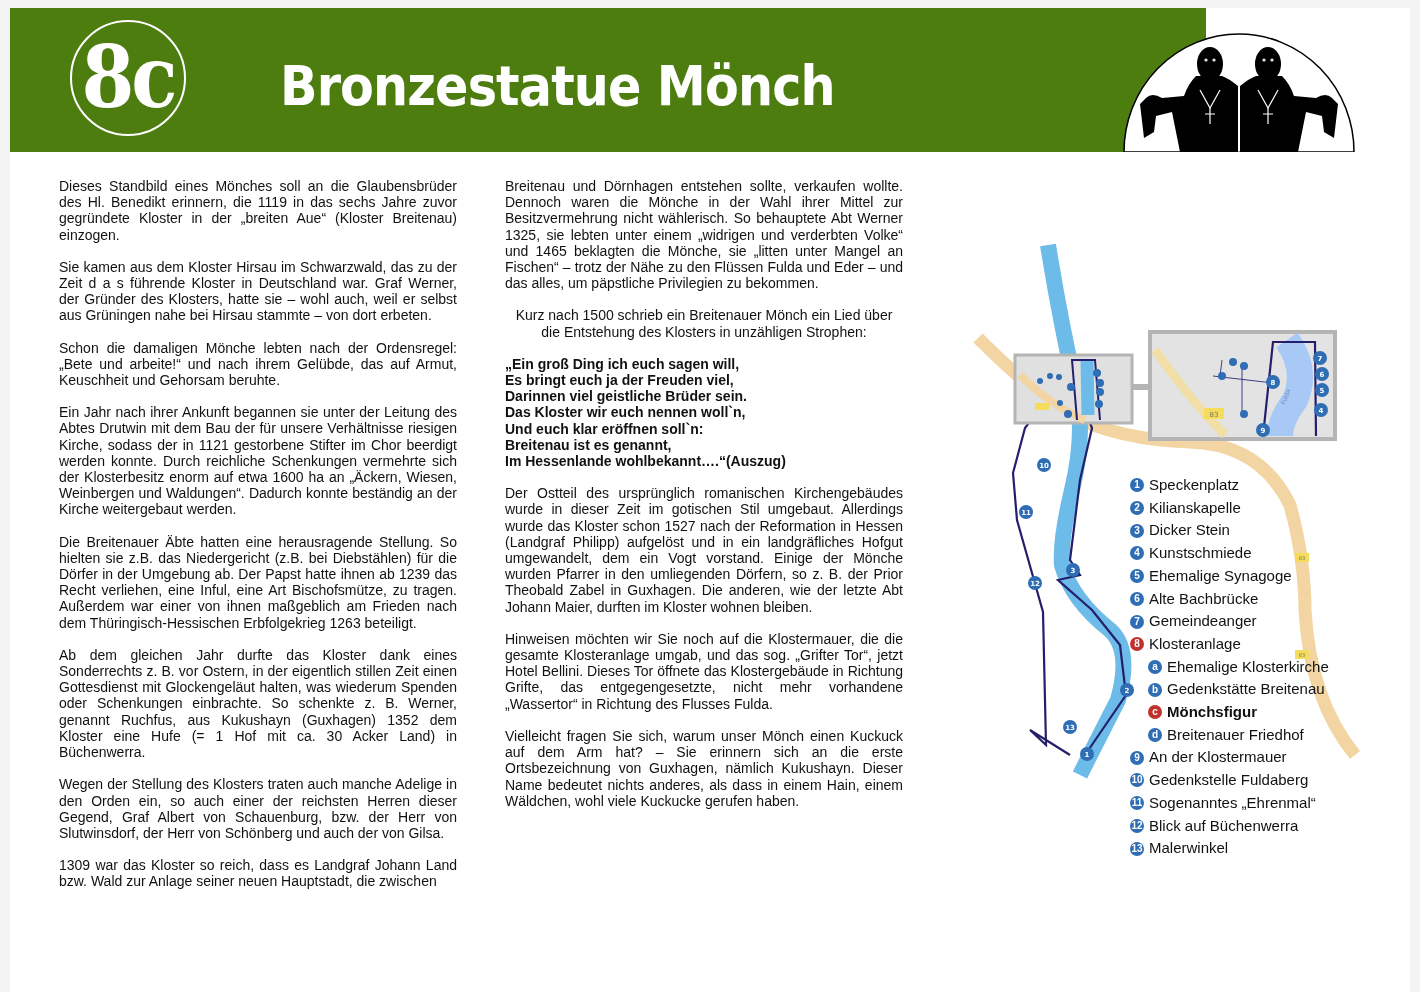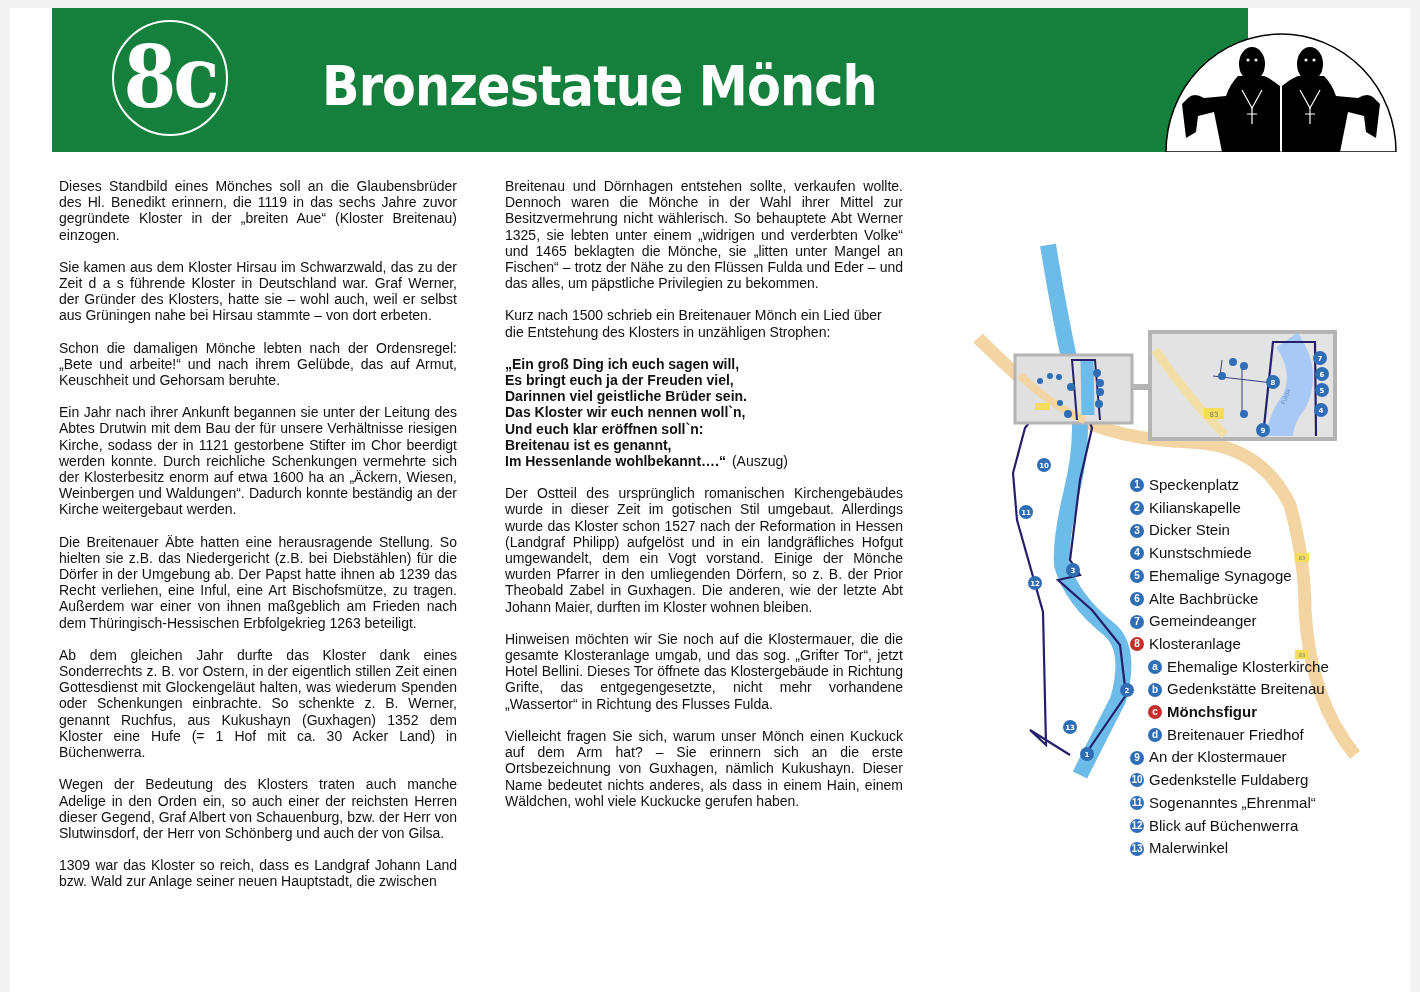--- a/index.html
+++ b/index.html
@@ -4,21 +4,21 @@
 <style>
   html, body { margin: 0; padding: 0; }
   body {
     width: 1420px; height: 992px; background: #f3f3f3; position: relative; overflow: hidden;
     font-family: "DejaVu Sans", sans-serif;
   }
   .sheet {
     position: absolute; left: 10px; top: 8px; width: 1400px; height: 984px; background: #ffffff;
   }
   .banner {
-    position: absolute; left: 0; top: 0; width: 1196px; height: 144px; background: #15803d; margin-left: 42px;
+    position: absolute; left: 0; top: 0; width: 1196px; height: 144px; background: #4d7c0f;
   }
   .station-badge {
     position: absolute; left: 60px; top: 12px; width: 116px; height: 116px;
     border: 2.5px solid #ffffff; border-radius: 50%;
     color: #fff; font-family: "DejaVu Serif", serif; font-size: 76px; font-weight: bold;
     display: flex; align-items: center; justify-content: center; letter-spacing: -3px;
     box-sizing: border-box; line-height: 1;
   }
   .station-badge span { transform: scaleY(1.12); display: inline-block; }
   .title {
@@ -26,26 +26,26 @@
     font-family: "DejaVu Sans", sans-serif; font-weight: bold; font-size: 56px;
     letter-spacing: -1px; line-height: 1; transform: scaleX(0.88); transform-origin: left center;
   }
   .monk-emblem { position: absolute; left: 1112px; top: 20px; width: 234px; height: 124px; }
 
   .col {
     position: absolute; top: 178px; font-family: "Liberation Sans", sans-serif;
     font-size: 14px; line-height: 16.2px; color: #111;
   }
   .col p { margin: 0 0 16px 0; text-align: justify; }
-  .col p.ragged { text-align: left; }
+  .col p.ragged { text-align: center; }
   .col-left { left: 59px; width: 398px; }
   .col-mid { left: 505px; width: 398px; }
   .poem { font-weight: bold; margin: 0 0 16px 0; }
   .poem .line { display: block; }
-  .poem .note { font-weight: normal; margin-left: 6px; }
+  .poem .note { font-weight: bold; margin-left: 0; }
   b.strong { font-weight: bold; }
 
   .map { position: absolute; left: 960px; top: 230px; width: 420px; height: 560px; }
 
   .legend {
     position: absolute; left: 1130px; top: 474px; font-family: "Liberation Sans", sans-serif;
     font-size: 15px; color: #111; line-height: 22.7px;
   }
   .legend-item { display: flex; align-items: center; white-space: nowrap; }
   .legend-item.sub { padding-left: 18px; }
@@ -91,21 +91,21 @@
   </div>
 </div>
 
 <div class="col col-left">
   <p>Dieses Standbild eines Mönches soll an die Glaubensbrüder des Hl. Benedikt erinnern, die 1119 in das sechs Jahre zuvor gegründete Kloster in der „breiten Aue“ (Kloster Breitenau) einzogen.</p>
   <p>Sie kamen aus dem Kloster Hirsau im Schwarzwald, das zu der Zeit  d a s  führende Kloster in Deutschland war. Graf Werner, der Gründer des Klosters, hatte sie – wohl auch, weil er selbst aus Grüningen nahe bei Hirsau stammte – von dort erbeten.</p>
   <p>Schon die damaligen Mönche lebten nach der Ordensregel: „Bete und arbeite!“ und nach ihrem Gelübde, das auf Armut, Keuschheit und Gehorsam beruhte.</p>
   <p>Ein Jahr nach ihrer Ankunft begannen sie unter der Leitung des Abtes Drutwin mit dem Bau der für unsere Verhältnisse riesigen Kirche, sodass der in 1121 gestorbene Stifter im Chor beerdigt werden konnte. Durch reichliche Schenkungen vermehrte sich der Klosterbesitz enorm auf etwa 1600 ha an „Äckern, Wiesen, Weinbergen und Waldungen“. Dadurch konnte beständig an der Kirche weitergebaut werden.</p>
   <p>Die Breitenauer Äbte hatten eine herausragende Stellung. So hielten sie z.B. das Niedergericht (z.B. bei Diebstählen) für die Dörfer in der Umgebung ab. Der Papst hatte ihnen ab 1239 das Recht verliehen, eine Inful, eine Art Bischofsmütze, zu tragen. Außerdem war einer von ihnen maßgeblich am Frieden nach dem Thüringisch-Hessischen Erbfolgekrieg 1263 beteiligt.</p>
   <p>Ab dem gleichen Jahr durfte das Kloster dank eines Sonderrechts z. B. vor Ostern, in der eigentlich stillen Zeit einen Gottesdienst mit Glockengeläut halten, was wiederum Spenden oder Schenkungen einbrachte. So schenkte z. B. Werner, genannt Ruchfus, aus Kukushayn (Guxhagen) 1352 dem Kloster eine Hufe  (= 1 Hof mit ca. 30 Acker Land) in Büchenwerra.</p>
-  <p>Wegen der Bedeutung des Klosters traten auch manche Adelige in den Orden ein, so auch einer der reichsten Herren dieser Gegend, Graf Albert von Schauenburg, bzw. der Herr von Slutwinsdorf, der Herr von Schönberg und auch der von Gilsa.</p>
+  <p>Wegen der Stellung des Klosters traten auch manche Adelige in den Orden ein, so auch einer der reichsten Herren dieser Gegend, Graf Albert von Schauenburg, bzw. der Herr von Slutwinsdorf, der Herr von Schönberg und auch der von Gilsa.</p>
   <p>1309 war das Kloster so reich, dass es Landgraf Johann Land bzw. Wald zur Anlage seiner neuen Hauptstadt, die zwischen</p>
 </div>
 
 <div class="col col-mid">
   <p>Breitenau und Dörnhagen entstehen sollte, verkaufen wollte. Dennoch waren die Mönche in der Wahl ihrer Mittel zur Besitzvermehrung nicht wählerisch. So behauptete Abt Werner 1325, sie lebten unter einem „widrigen und verderbten Volke“ und 1465 beklagten die Mönche, sie „litten unter Mangel an Fischen“ – trotz der Nähe zu den Flüssen Fulda und Eder – und das alles, um päpstliche Privilegien zu bekommen.</p>
   <p class="ragged">Kurz nach 1500 schrieb ein Breitenauer Mönch ein Lied über die Entstehung des Klosters in unzähligen Strophen:</p>
   <div class="poem">
     <span class="line">„Ein groß Ding ich euch sagen will,</span>
     <span class="line">Es bringt euch ja der Freuden viel,</span>
     <span class="line">Darinnen viel geistliche Brüder sein.</span>

